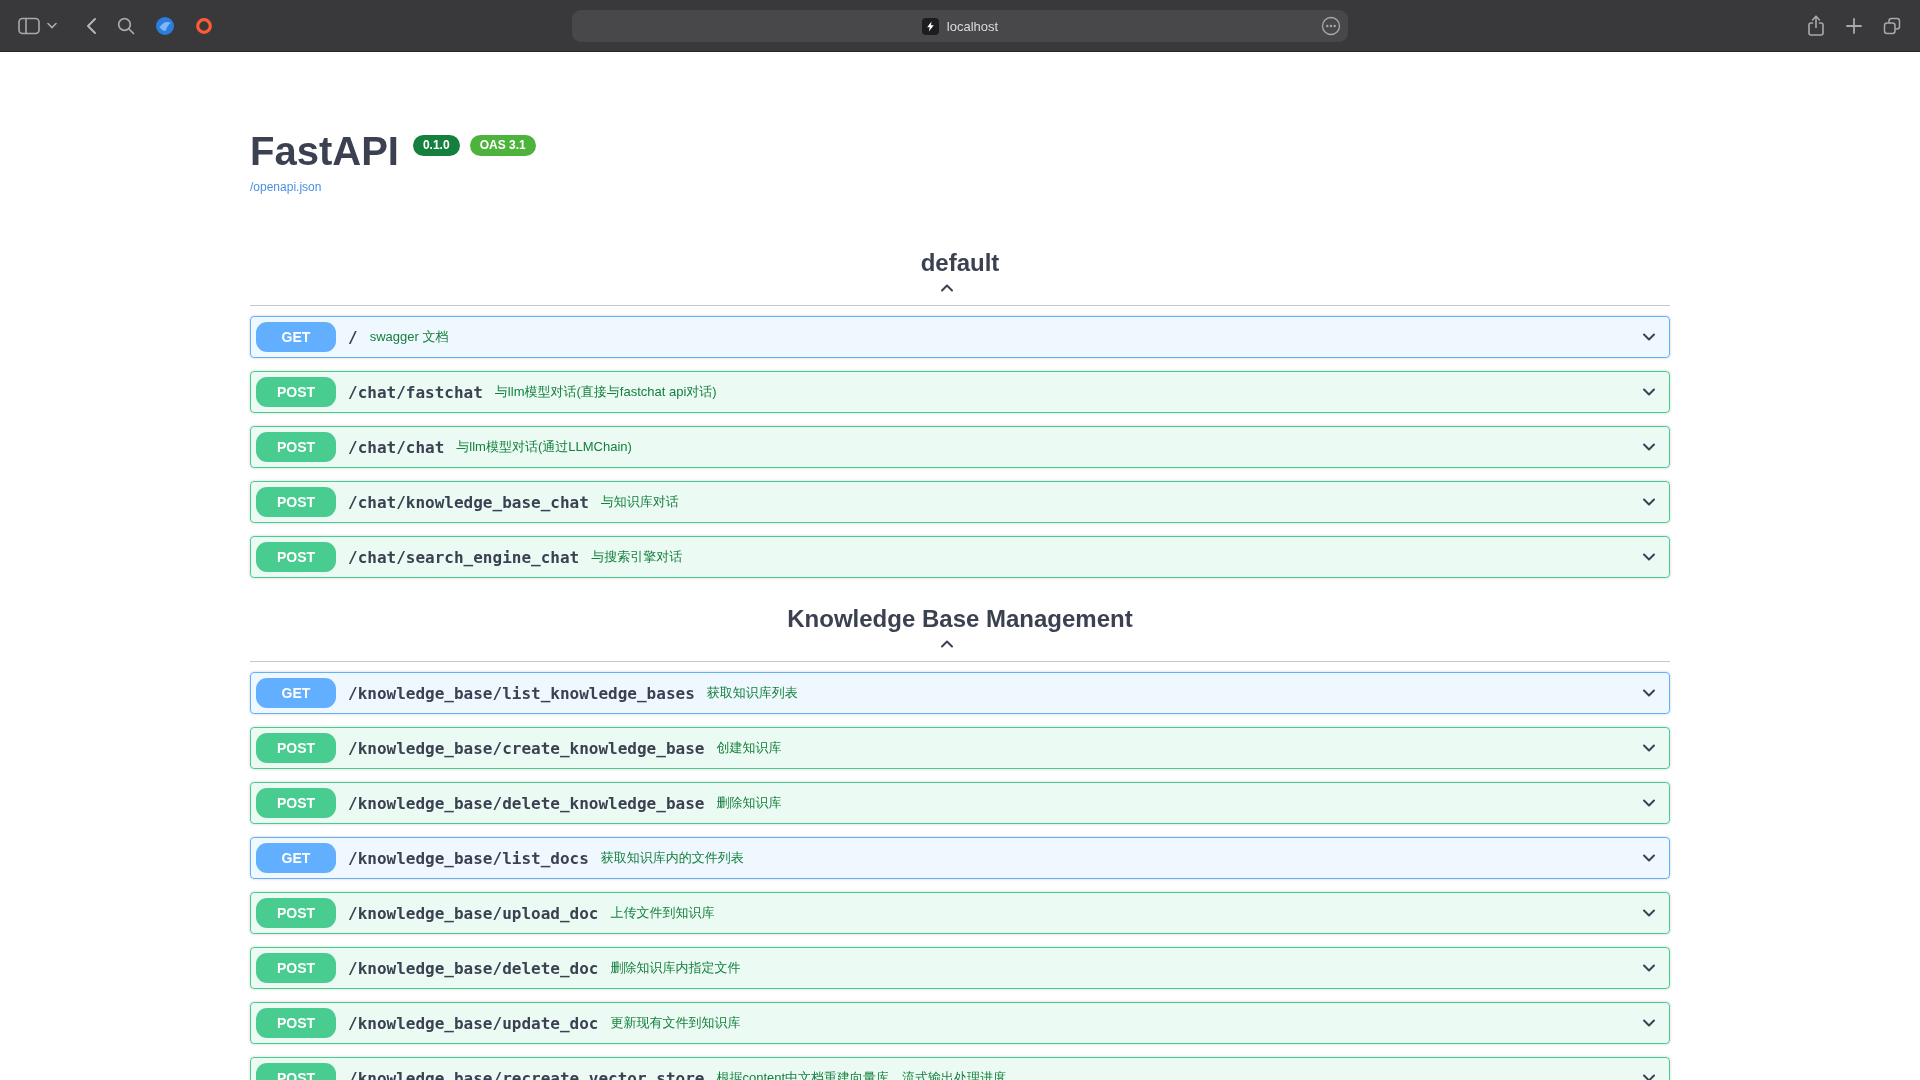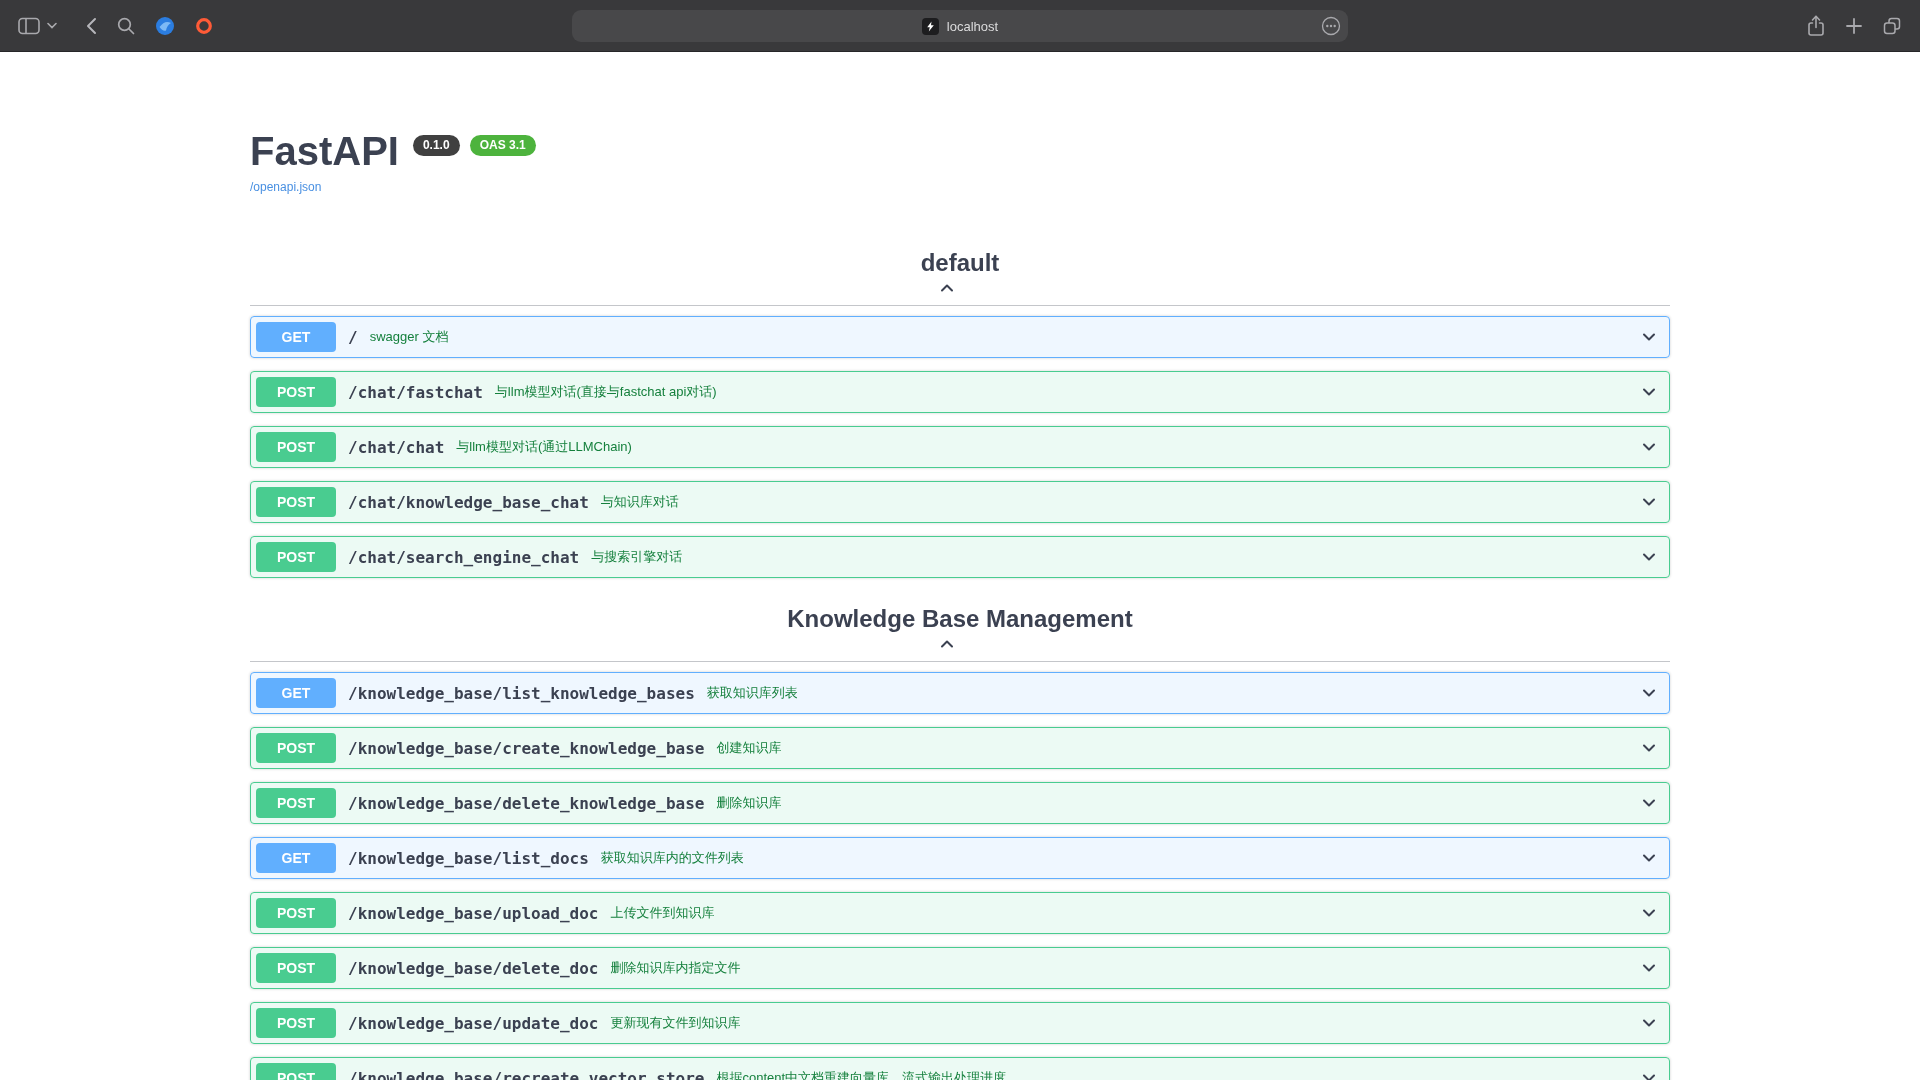--- a/index.html
+++ b/index.html
@@ -47,21 +47,21 @@
   .info { padding-top: 77px; margin-bottom: 40px; }
   .api-title {
     display: flex; align-items: flex-start; margin: 0;
     font-size: 40px; line-height: 44px; font-weight: 700; color: #3b4151;
   }
   .badge {
     font-size: 12px; font-weight: 700; color: #fff;
     padding: 3px 10px; border-radius: 57px; margin-top: 6px;
     line-height: 15px; white-space: nowrap;
   }
-  .badge-version { background: #404040; margin-left: 14px; text-align: right; }
+  .badge-version { background: #15803d; margin-left: 14px; text-align: right; }
   .badge-oas { background: #4db33d; margin-left: 10px; }
   .spec-link {
     display: inline-block; margin-top: 7px;
     font-size: 12px; color: #4990e2; text-decoration: none;
   }
 
   .tag-header {
     display: flex; align-items: center; justify-content: space-between;
     padding: 13px 0 7px; margin: 0 0 10px;
     border-bottom: 1px solid rgba(59,65,81,.3);
@@ -77,21 +77,21 @@
     border-radius: 4px; border: 1px solid transparent;
     padding: 0 10px 0 5px;
     box-shadow: 0 0 3px rgba(0,0,0,.19);
     cursor: pointer;
   }
   .opblock-get  { border-color: #61affe; background: rgba(97,175,254,.1); }
   .opblock-post { border-color: #49cc90; background: rgba(73,204,144,.1); }
 
   .method-badge {
     min-width: 80px; text-align: center;
-    padding: 7px 0; border-radius: 4px;
+    padding: 7px 0; border-radius: 11px;
     font-size: 14px; font-weight: 700; color: #fff;
     font-family: "Liberation Sans", sans-serif;
     flex-shrink: 0;
   }
   .opblock-get  .method-badge { background: #61affe; }
   .opblock-post .method-badge { background: #49cc90; }
 
   .op-path {
     font-family: "DejaVu Sans Mono", monospace;
     font-size: 16px; font-weight: 700; color: #3b4151;

